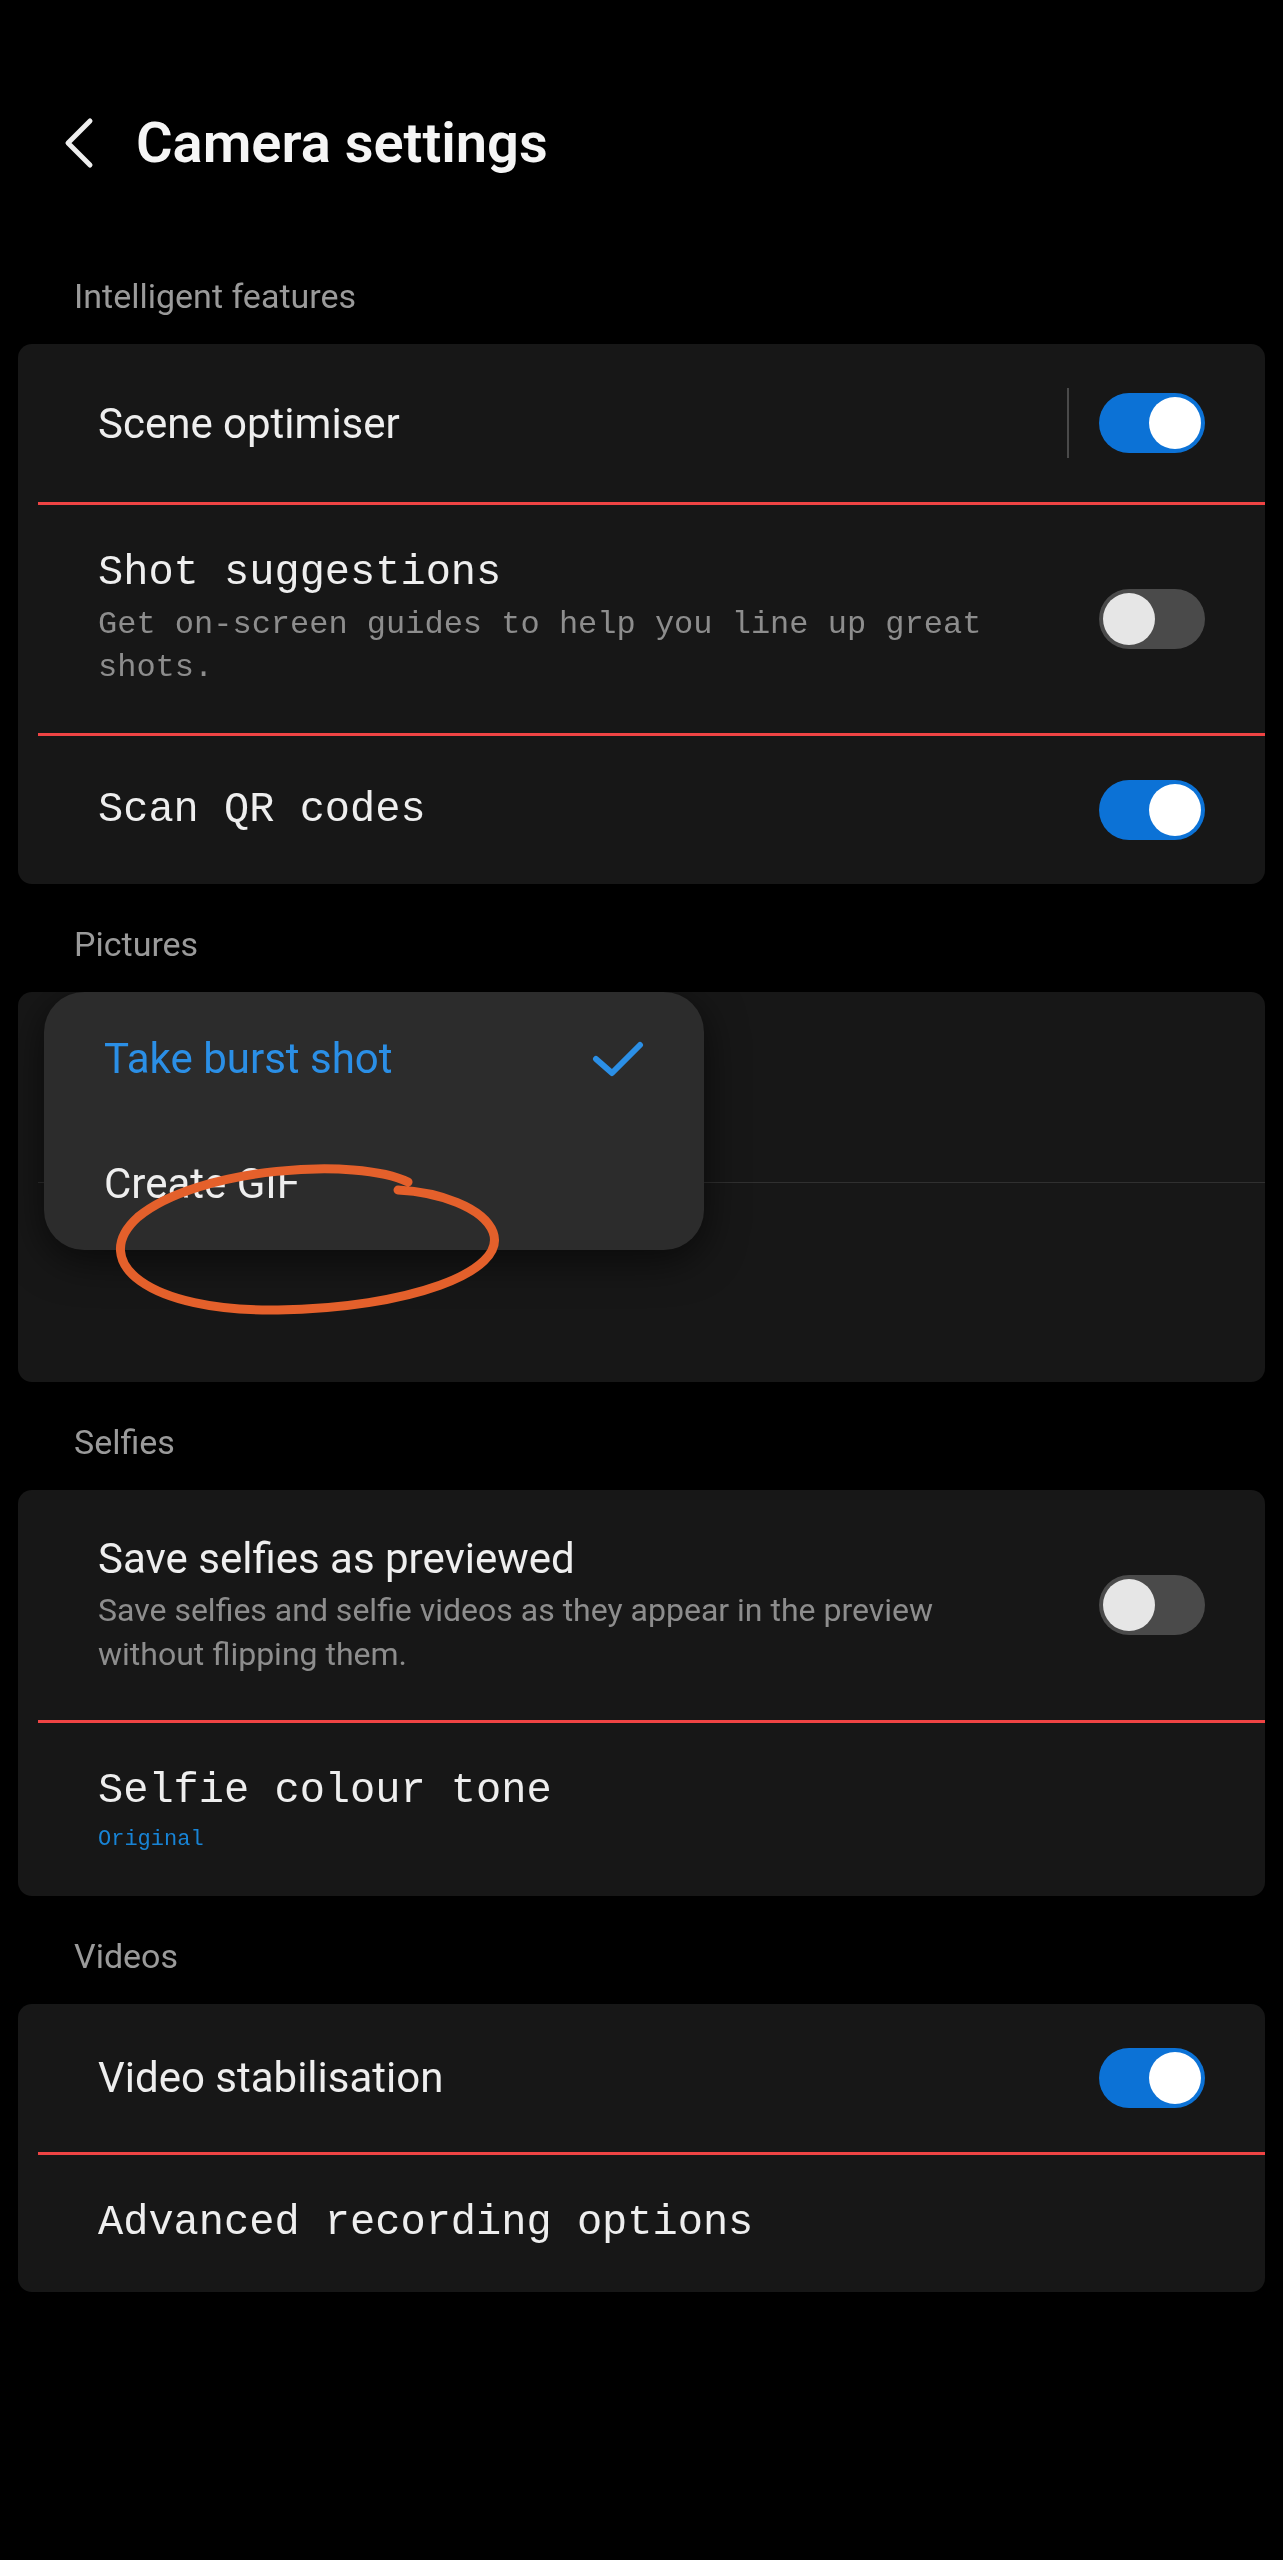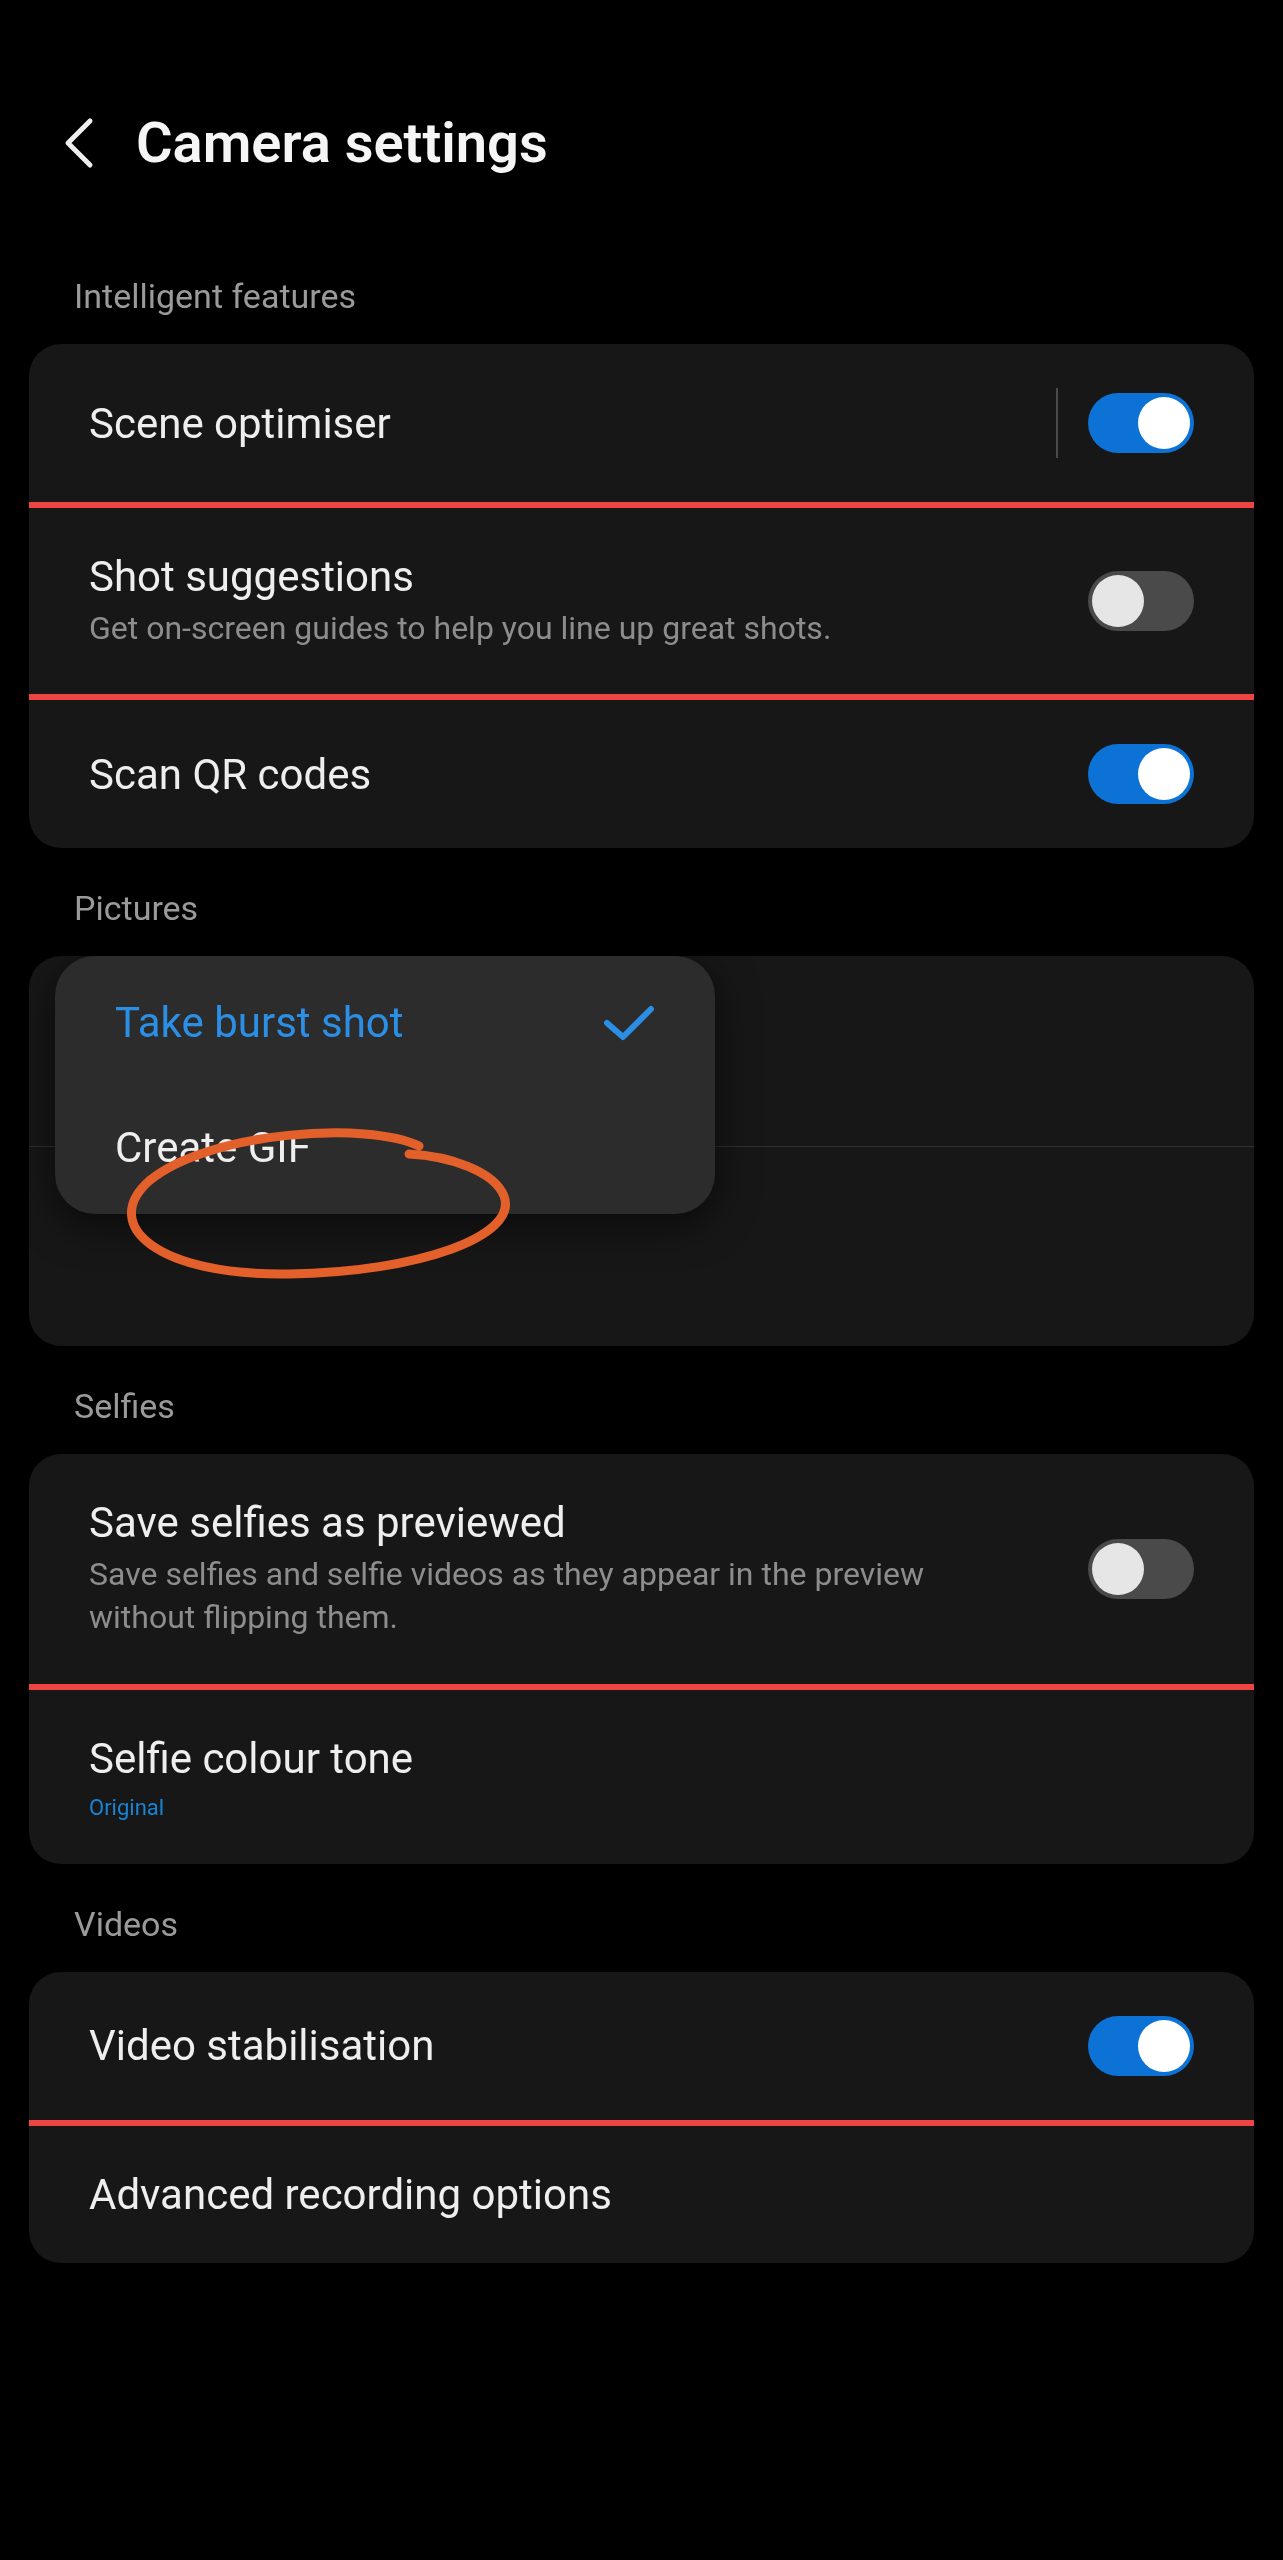--- a/index.html
+++ b/index.html
@@ -35,35 +35,37 @@
   
   .section-heading {
     font-size: 34px;
     color: #9a9a9a;
     padding: 40px 76px 28px 74px;
   }
 
   
   .card {
     background: #171717;
-    border-radius: 32px;
-    margin: 0 29px;
-    position: relative;
+    border-radius: 14px;
+    margin: 0 18px;
+    position: relative;
+    padding-left: 20px;
   }
 
   
   .row {
     display: flex;
     align-items: center;
     justify-content: space-between;
     padding: 44px 60px;
     min-height: 140px;
   }
   .row + .row {
-    border-top: 6px solid #ef4444;
+    border-top: 3px solid #ef4444;
+    font-family: Liberation Mono, monospace;
   }
   .row-text {
     display: flex;
     flex-direction: column;
     gap: 6px;
     max-width: 900px;
   }
   .row-title {
     font-size: 42px;
     font-weight: 400;

